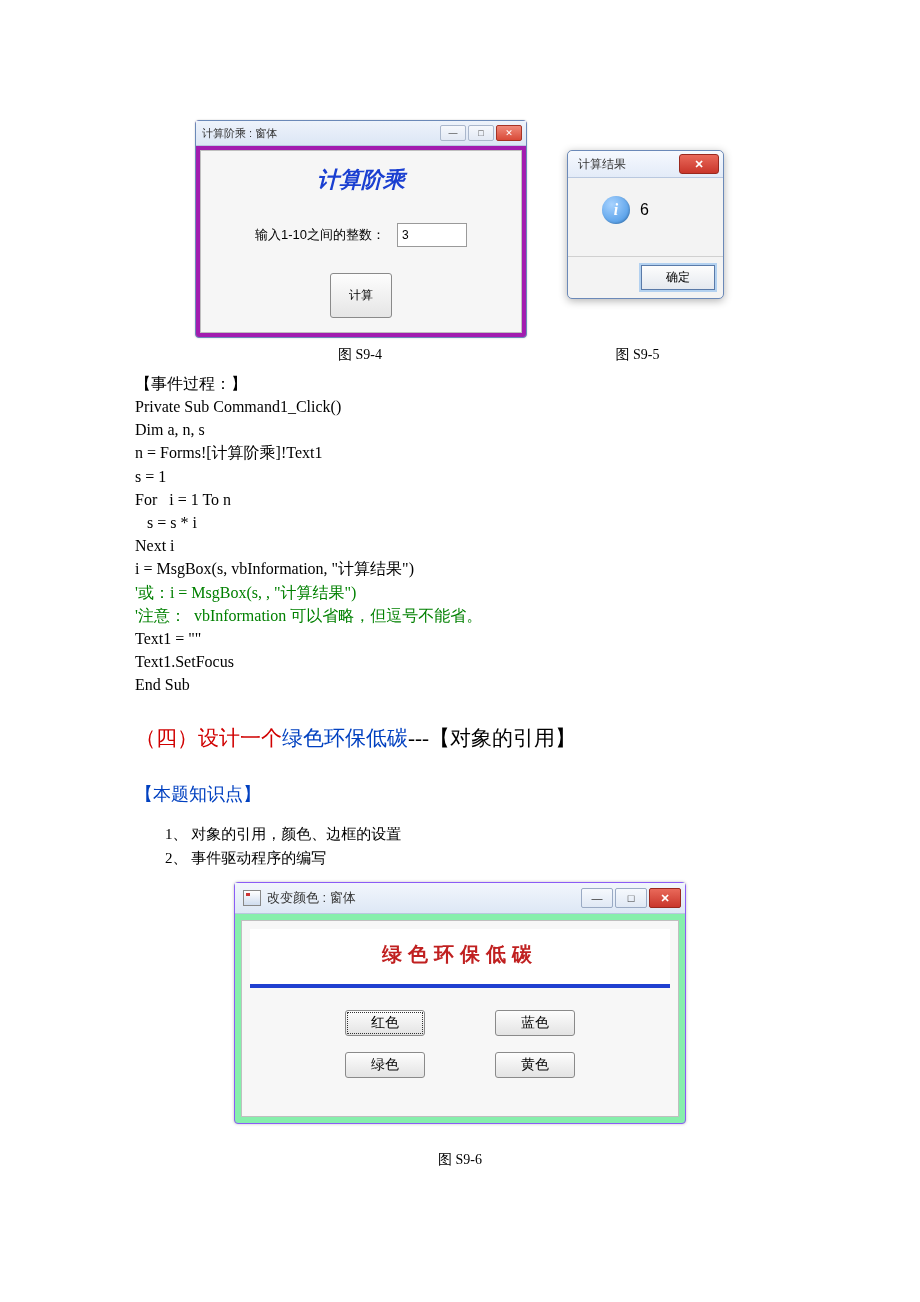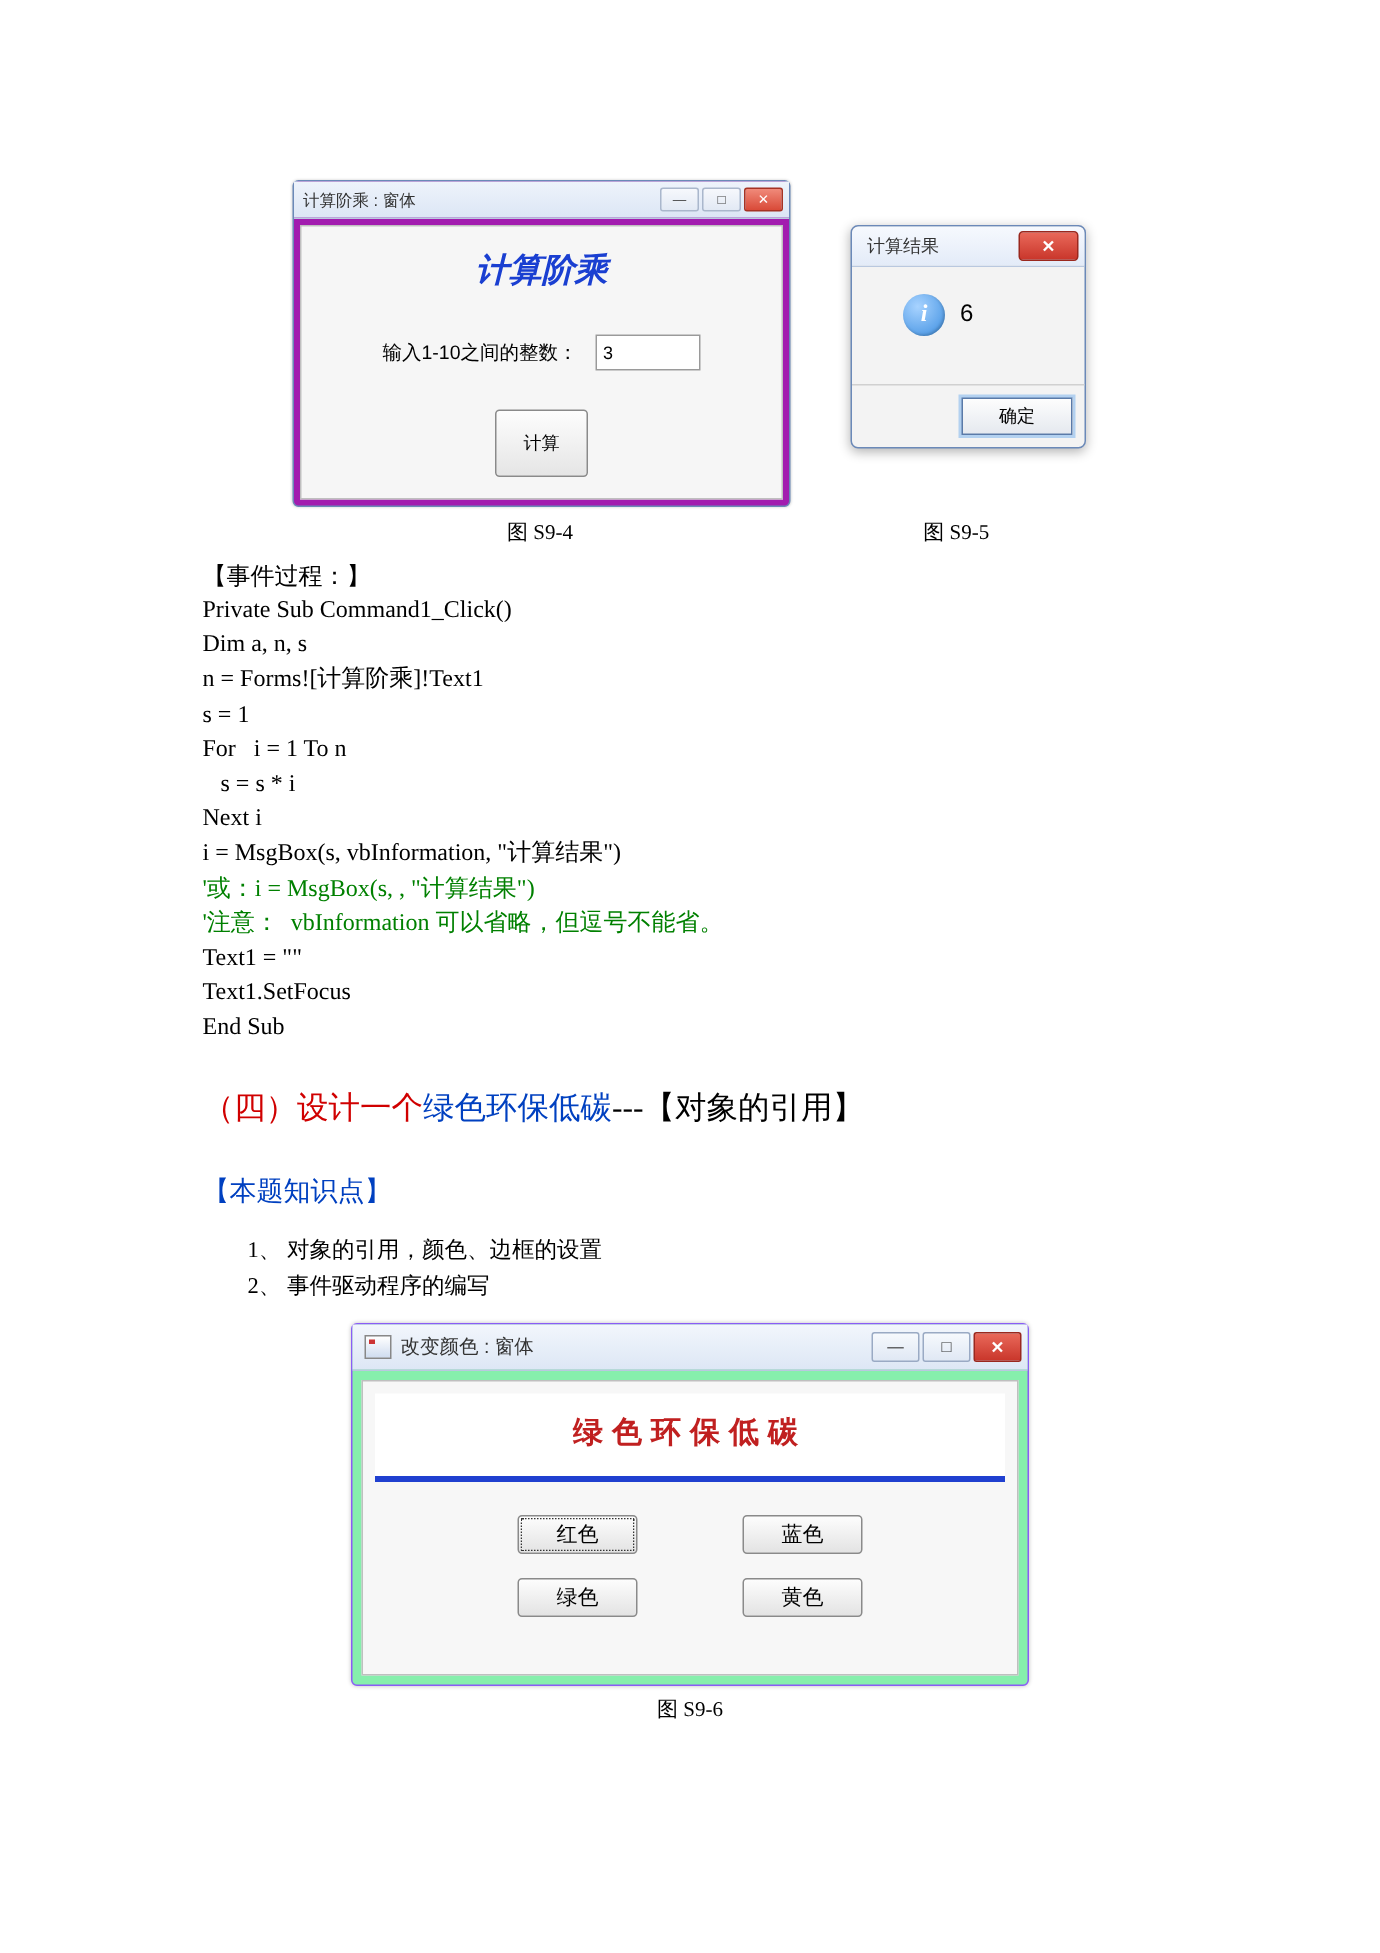--- a/index.html
+++ b/index.html
@@ -310,21 +310,21 @@
     font-size: 14px;
     border: 1px solid #8a8a8a;
     border-radius: 3px;
     background: linear-gradient(#fdfdfd, #e3e3e3);
     text-align: center;
   }
   .color-btn.focused {
     outline: 1px dotted #333;
     outline-offset: -3px;
   }
-  .cap3 { text-align: center; font-size: 14px; margin-top: 7px; }
+  .cap3 { text-align: center; font-size: 14px; margin-top: 27px; }
 </style>
 </head>
 <body>
 
 <div class="page">
 
   <div class="figs-row">
 
     <div class="win1">
       <div class="win1-titlebar">

